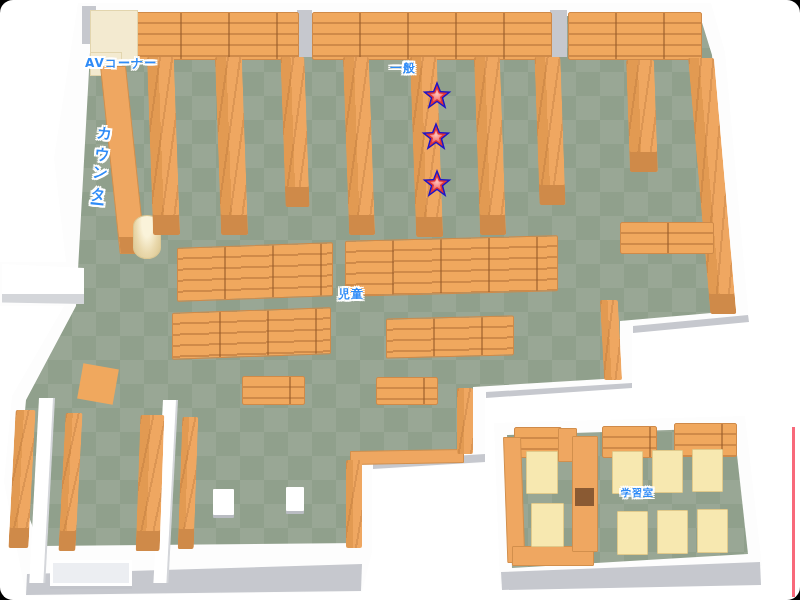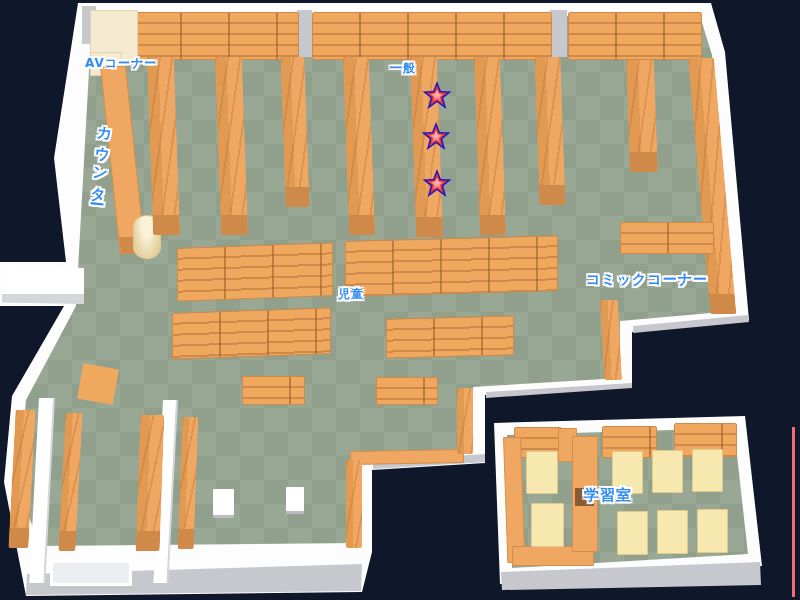--- a/index.html
+++ b/index.html
@@ -1,17 +1,17 @@
 <!DOCTYPE html>
 <html><head>
 <meta charset="utf-8">
 <style>
   html,body{margin:0;padding:0;background:#000;}
-  #stage{position:relative;width:800px;height:600px;background:#0f172a;overflow:hidden;
-         font-family:"DejaVu Sans","Liberation Sans",sans-serif;}
+  #stage{position:relative;width:800px;height:600px;background:#ffffff;overflow:hidden;
+         font-family:"DejaVu Sans","Liberation Sans",sans-serif;border-radius:13px;}
   .layer{position:absolute;inset:0;}
   
   .main-walls{background:#fdfdfd;
     clip-path:polygon(78px 3px,711px 3px,725px 52px,749px 320px,632px 332px,632px 386px,485px 395px,485px 463px,372px 470px,372px 552px,362px 592px,26px 596px,4px 482px,12px 396px,64px 306px,0px 306px,0px 262px,66px 262px,54px 158px);}
   .main-floor{background-color:#90a08c;
     background:repeating-conic-gradient(#90a08c 0% 25%,#99a795 0% 50%);background-size:48px 48px;
     clip-path:polygon(92px 16px,700px 16px,712px 55px,734px 311px,620px 321px,620px 378px,473px 387px,473px 451px,360px 457px,360px 543px,40px 546px,18px 488px,26px 400px,76px 306px);}
   .study-walls{background:#fdfdfd;
     clip-path:polygon(494px 423px,745px 416px,762px 566px,500px 584px);}
   .study-floor{background-color:#90a08c;
@@ -150,17 +150,16 @@
   <div class="star" style="left:422px;top:169px;">
     <i class="s1"></i>
       <i class="s2"></i>
       <i class="s3"></i>
   </div>
 
   <div class="lbl" style="left:85px;top:55px;font-size:12px;">AVコーナー</div>
   <div class="lbl vert" style="left:92px;top:116px;transform:rotate(6deg);">カウンター</div>
   <div class="lbl" style="left:390px;top:60px;font-size:12px;">一般</div>
   <div class="lbl" style="left:338px;top:286px;font-size:12px;">児童</div>
-  <div class="lbl" style="left:586px;top:271px;font-size:14px;">コミックコーナー</div>
-  <div class="lbl" style="left:584px;top:486px;font-size:15px;">学習室</div>
+  <div class="lbl" style="left:621px;top:486px;font-size:10px;">学習室</div>
 
   <div class="po redline" style="left:792px;top:427px;width:3px;height:170px;"></div>
 </div>
 
 </body></html>

